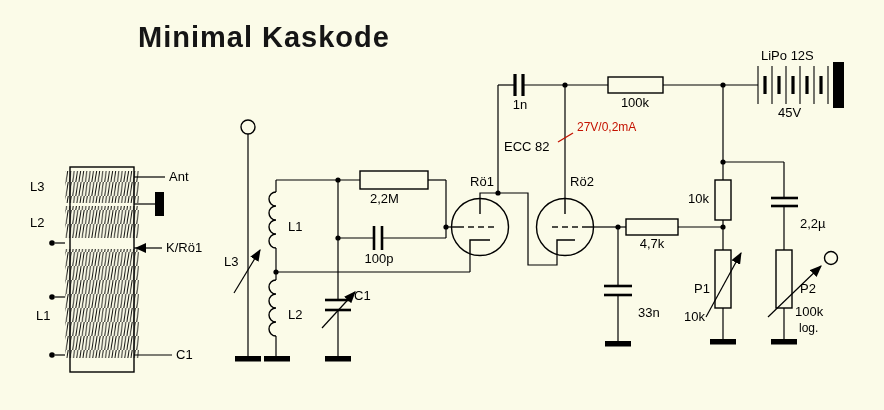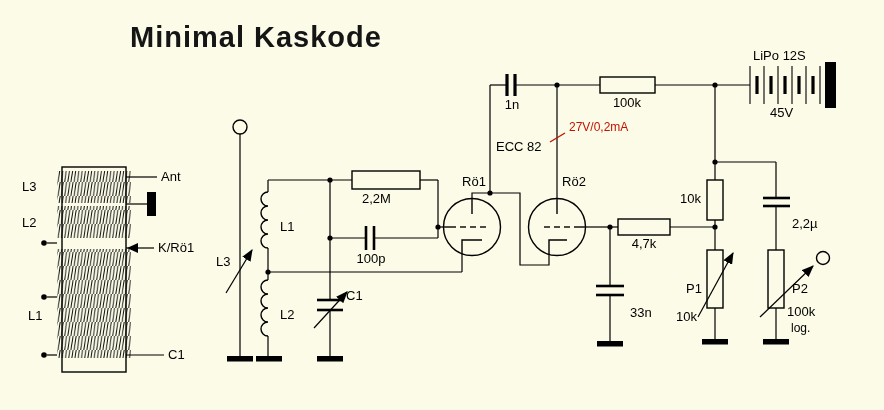--- a/index.html
+++ b/index.html
@@ -1,17 +1,17 @@
 <!DOCTYPE html>
 <html style="--bg: #FBFBE8; --ink: #000000; --ann: #C41200;"><head>
 <meta charset="utf-8">
 <style>
   html,body{margin:0;padding:0;}
   body{background:var(--bg,#FBFBE8);}
-  .canvas{position:relative;width:836px;height:410px;background:var(--bg,#FBFBE8);overflow:hidden;}
+  .canvas{position:relative;width:836px;height:410px;background:var(--bg,#FBFBE8);overflow:hidden;padding-left:8px;}
   svg{display:block;}
   text{font-family:"Liberation Sans",sans-serif;font-size:13px;fill:var(--ink,#000);}
   .ttl{font-size:29px;font-weight:bold;letter-spacing:1px;fill:#151515;}
   .sm{font-size:12px;}
   .red{fill:var(--ann,#C41200);}
   .mid{text-anchor:middle;}
   .end{text-anchor:end;}
   .wire{stroke:var(--ink,#000);stroke-width:1.2;fill:none;}
   .sym{stroke:var(--ink,#000);stroke-width:1.4;fill:none;}
   .plate{stroke:var(--ink,#000);stroke-width:2.6;}

